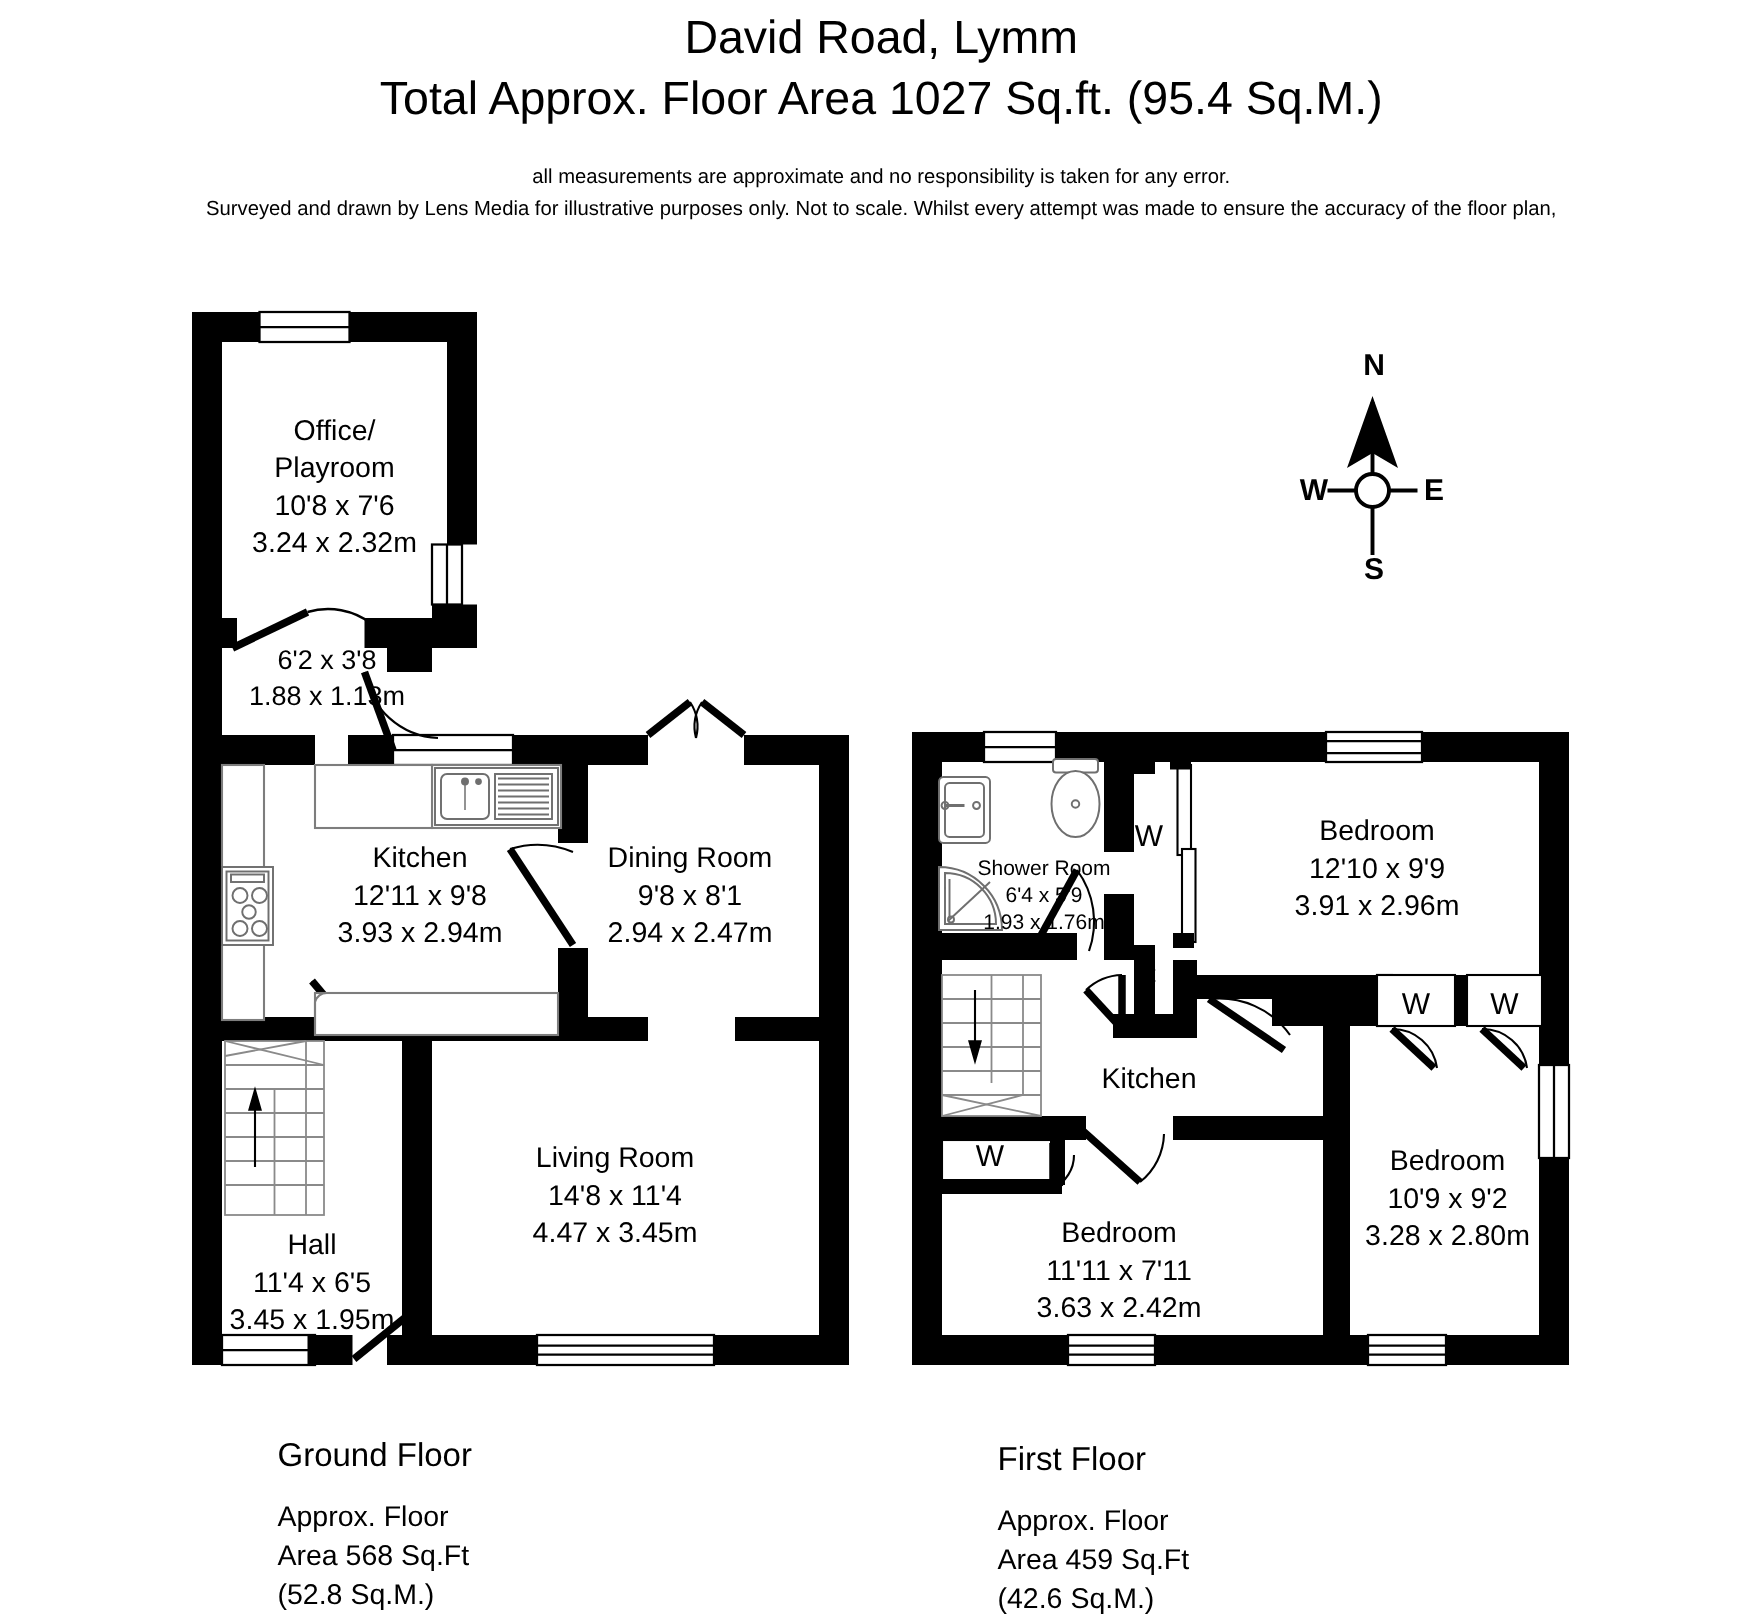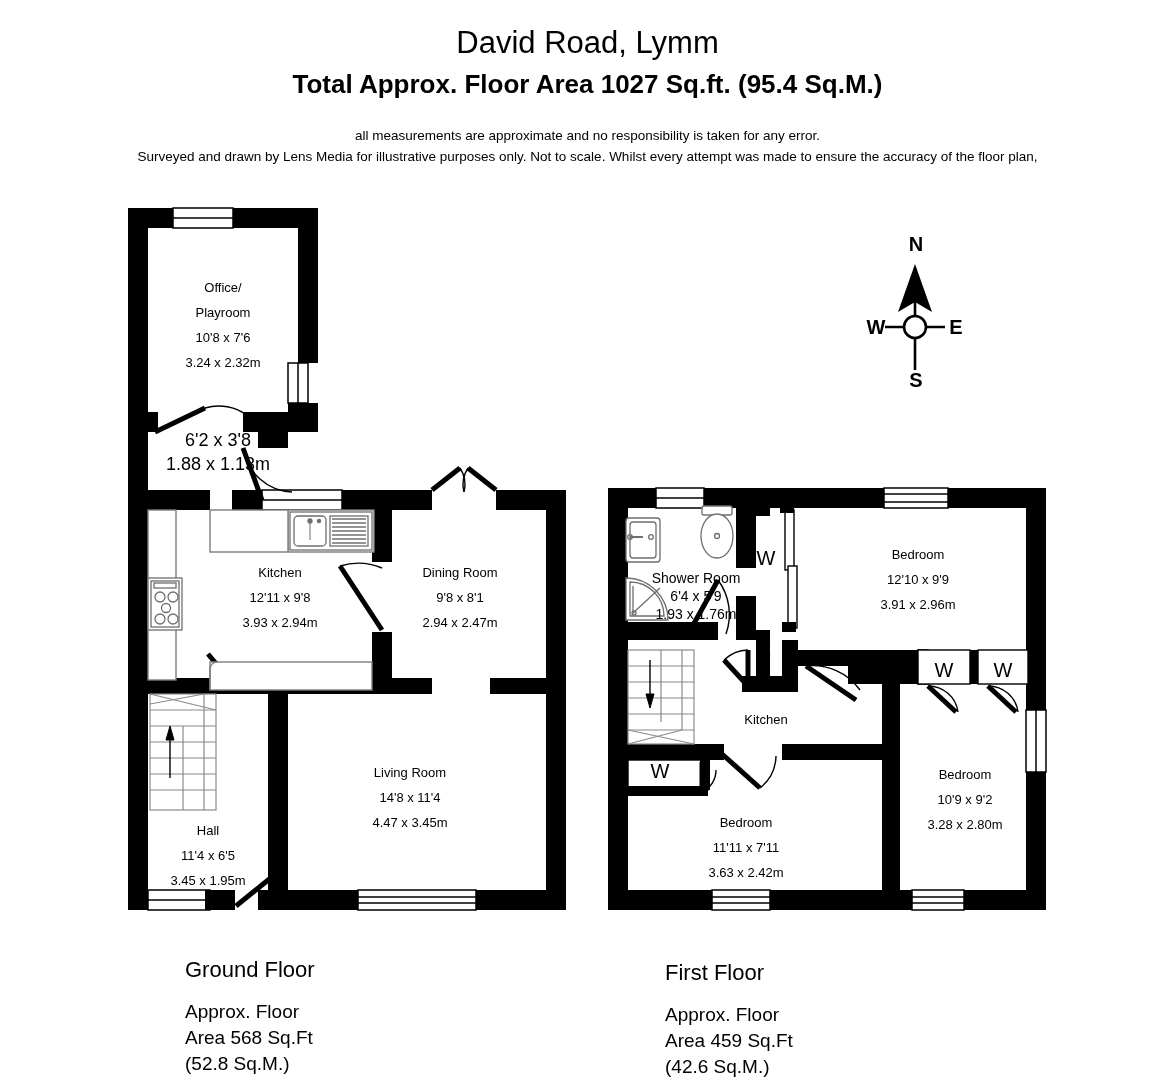--- a/index.html
+++ b/index.html
@@ -18,28 +18,28 @@
 
   
   #header {
     position: absolute;
     top: 0; left: 0;
     width: 1175px;
     text-align: center;
   }
   #title {
     font-size: 31px;
-    margin-top: 23px;
+    margin-top: 5px;
     line-height: 40px;
     font-weight: normal;
   }
   #subtitle {
-    font-size: 26px;
+    font-size: 31px;
     line-height: 42px;
-    font-weight: bold;
+    font-weight: normal;
   }
   #disclaimer {
     font-size: 13.5px;
     line-height: 21px;
     margin-top: 20px;
     padding: 0 18px;
   }
 
   
   #plan-area {
@@ -68,21 +68,21 @@
     line-height: 26px;
   }
   #caption-ground { left: 185px; top: 955px; }
   #caption-first  { left: 665px; top: 958px; }
 
   
   .room-label {
     position: absolute;
     text-align: center;
     line-height: 25px;
-    font-size: 13px;
+    font-size: 19px;
     white-space: nowrap;
   }
   .room-label .rl-name { display: block; }
   .room-label .rl-imp  { display: block; }
   .room-label .rl-met  { display: block; }
 
   .small-label {
     position: absolute;
     text-align: center;
     font-size: 14px;

